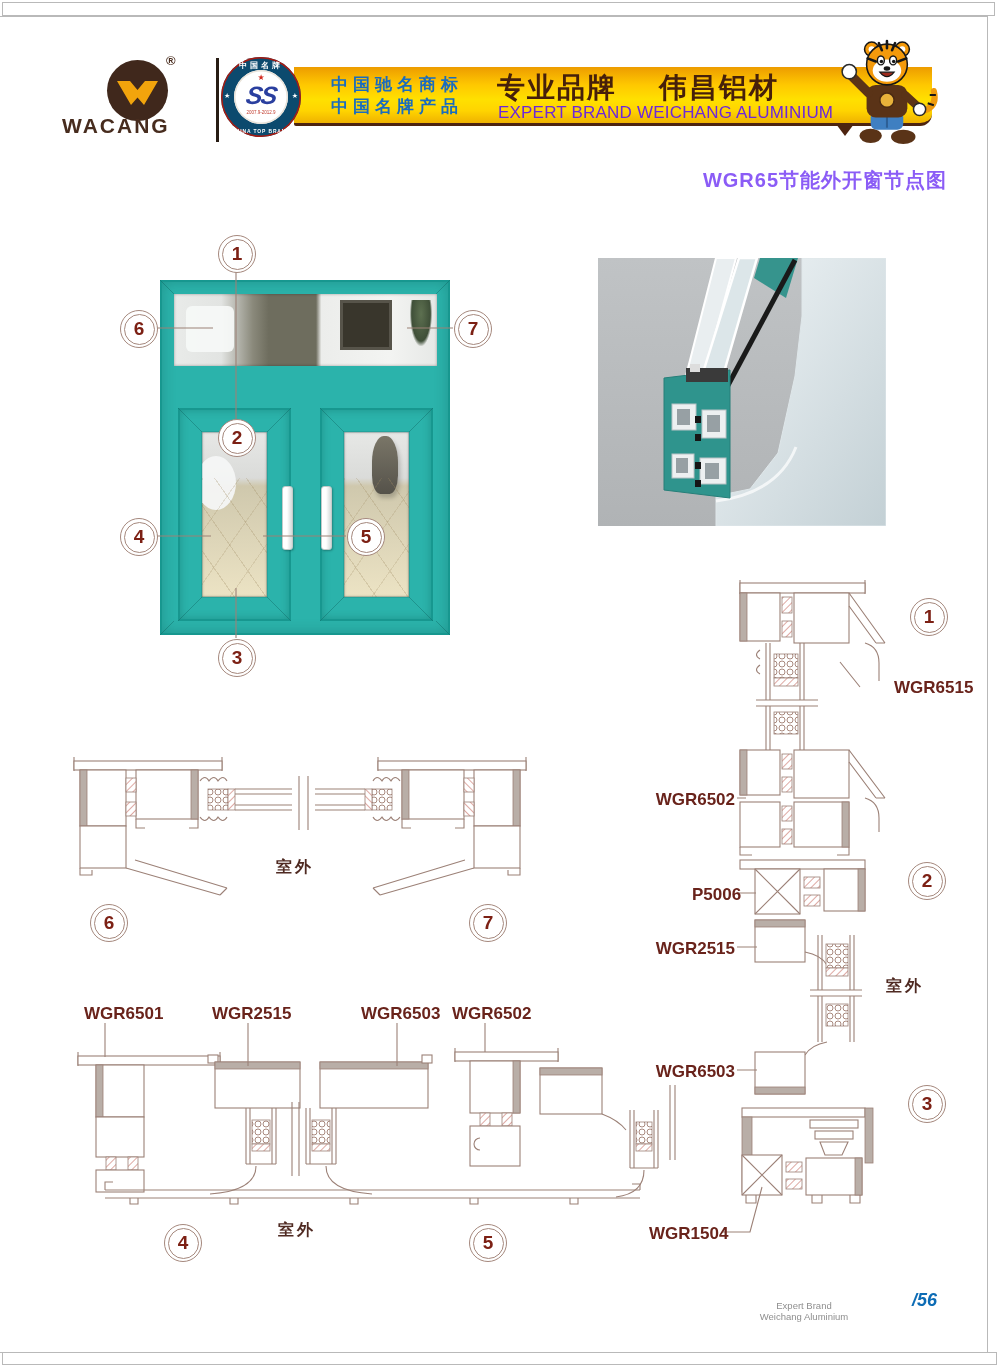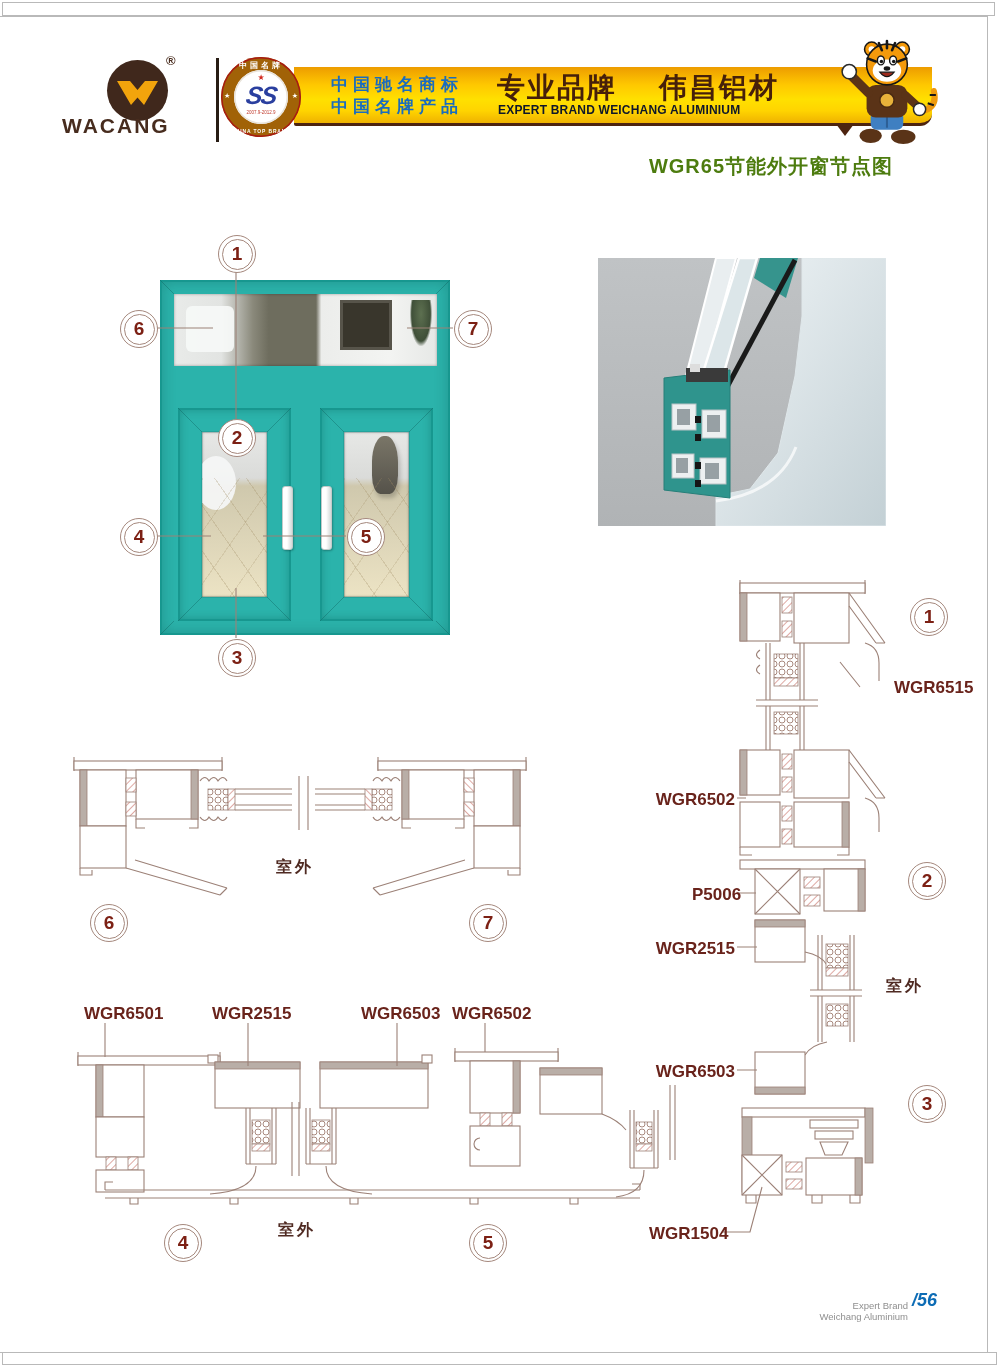--- a/index.html
+++ b/index.html
@@ -16,37 +16,37 @@
   #hdr-divider{position:absolute;left:216px;top:58px;width:3px;height:84px;background:#281c14}
   #banner{position:absolute;left:294px;top:67px;width:638px;height:56px;
           background:linear-gradient(180deg,#ed9c00 0%,#ffc800 32%,#ffe000 58%,#ffd400 78%,#efb200 100%);
           border-bottom:3px solid #4d2410;border-radius:0 0 12px 2px}
   #banner-notch{position:absolute;left:836px;top:124px;width:0;height:0;
           border-left:9px solid transparent;border-right:9px solid transparent;border-top:12px solid #4d2410}
   #claims{position:absolute;left:300px;top:74px;width:194px;text-align:center;
           font-size:17px;font-weight:700;color:#1a6cbe;letter-spacing:5px;line-height:22px}
   #banner-title{position:absolute;left:497px;top:69px;font-size:28px;font-weight:900;color:#46200a;letter-spacing:2px;white-space:nowrap}
   #banner-title .gap{display:inline-block;width:42px}
-  #banner-sub{position:absolute;left:498px;top:103px;font-size:12px;font-weight:700;color:#0f172a;letter-spacing:.2px;white-space:nowrap}
-  
-  #badge{position:absolute;left:221px;top:57px;width:80px;height:80px;border-radius:50%;background:#a16207;
+  #banner-sub{position:absolute;left:498px;top:103px;font-size:17px;font-weight:400;color:#6d28d9;letter-spacing:.2px;white-space:nowrap}
+  
+  #badge{position:absolute;left:221px;top:57px;width:80px;height:80px;border-radius:50%;background:#0c4a6e;
          box-shadow:0 0 0 1.5px #a81b12 inset}
   #badge-inner{position:absolute;left:13px;top:13px;width:54px;height:54px;border-radius:50%;background:#fff;
          box-shadow:0 0 0 1.5px #e9e3da inset;text-align:center}
   .badge-arc{position:absolute;width:100%;text-align:center;color:#fff;font-weight:700}
   #badge-top{top:3px;font-size:8px;letter-spacing:3px}
   #badge-bottom{bottom:3px;font-size:5.5px;letter-spacing:1px;transform:scale(.9)}
   .badge-star-side{position:absolute;top:35px;font-size:7px;color:#fff}
   #badge-monogram{position:absolute;left:0;top:13px;width:100%;text-align:center;font-size:25px;line-height:25px;
          font-weight:900;font-style:italic;color:#2a3f9f;transform:skewX(-8deg);letter-spacing:-2px}
   #badge-star{position:absolute;left:0;top:4px;width:100%;text-align:center;font-size:8px;color:#d2281e;line-height:8px}
   #badge-years{position:absolute;left:0;top:40px;width:100%;text-align:center;font-size:4.5px;color:#c0392b}
   
-  #doc-title{position:absolute;left:595px;top:153px;width:352px;text-align:center;
-             font-size:20px;font-weight:800;color:#4d7c0f;letter-spacing:1px}
+  #doc-title{position:absolute;left:595px;top:167px;width:352px;text-align:right;
+             font-size:20px;font-weight:800;color:#8b5cf6;letter-spacing:1px}
   
   #winbox{position:absolute;left:120px;top:230px;width:392px;height:460px}
   #win-frame{position:absolute;left:40px;top:50px;width:290px;height:355px;background:#2bb3ab;
              border:2px solid #17978f;box-sizing:border-box;box-shadow:inset 0 0 14px rgba(0,60,55,.25)}
   #transom-glass{position:absolute;left:54px;top:64px;width:263px;height:72px;overflow:hidden;
       background:linear-gradient(90deg,#e9ebe9 0%,#e2e4e2 18%,#8a897b 30%,#6e6d5e 36%,#6e6d5e 54%,#ecedeb 56%,#f3f4f2 82%,#e6e8e6 100%);
       box-shadow:inset 0 0 3px rgba(0,0,0,.35)}
   .painting{position:absolute;left:166px;top:6px;width:52px;height:50px;background:#39362c;border:3px solid #57544a;box-sizing:border-box}
   .appliance{position:absolute;left:12px;top:12px;width:48px;height:46px;background:#f6f8f7;border-radius:6px;opacity:.92}
   .plant{position:absolute;left:236px;top:6px;width:22px;height:46px;
@@ -77,21 +77,21 @@
   .wl{stroke:#9c8177;fill:#b9aea7;stroke-width:.8}
   .ln{stroke:#9c8177;fill:none;stroke-width:1.1}
   .hx{fill:url(#hatch);stroke:#9c8177;stroke-width:.8}
   .hy{fill:url(#honey);stroke:#9c8177;stroke-width:.8}
   
   .plabel{position:absolute;font-size:17px;font-weight:600;color:#69231b;z-index:6;white-space:nowrap}
   .plabel.r{text-align:right}
   .outdoor{position:absolute;font-size:16px;font-weight:700;color:#4f2a22;letter-spacing:3px;z-index:6}
   #overlay{position:absolute;left:0;top:0;z-index:5;pointer-events:none}
   
-  #footer-txt{position:absolute;left:700px;top:1300px;width:208px;text-align:right;
+  #footer-txt{position:absolute;left:700px;top:1300px;width:208px;text-align:center;
       font-size:9.5px;line-height:11px;color:#8f8f8f}
   #footer-page{position:absolute;left:912px;top:1290px;font-size:18px;font-weight:800;font-style:italic;color:#0d6cb5}
 </style>
 </head>
 <body>
 
 <div id="page">
 
   <svg width="0" height="0" style="position:absolute">
     <defs>

